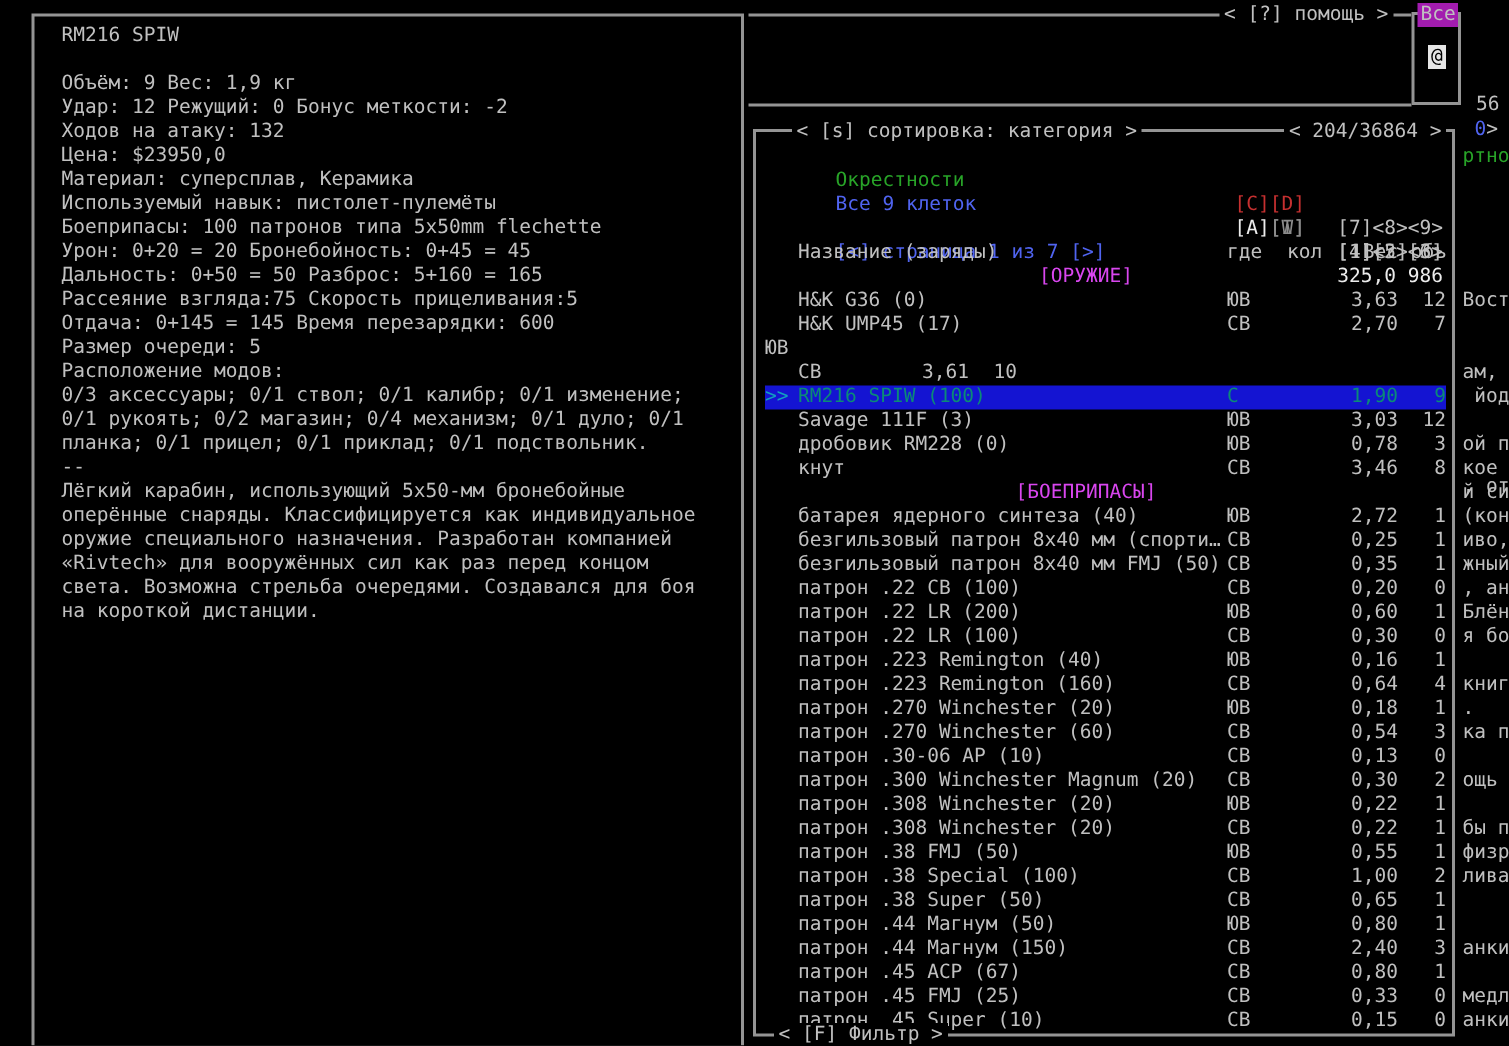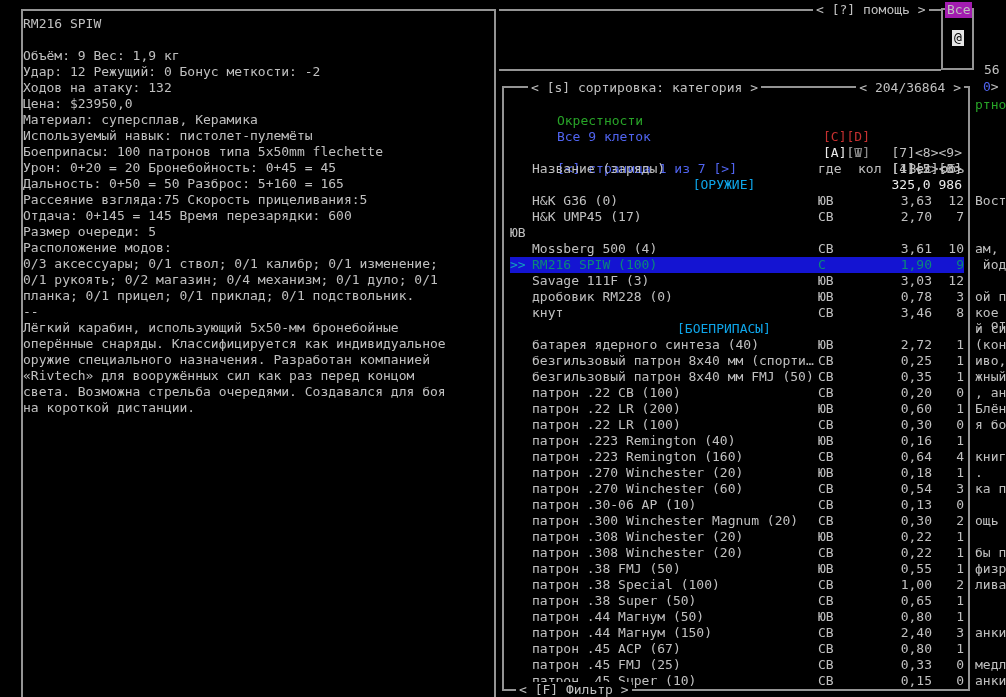--- a/index.html
+++ b/index.html
@@ -1,40 +1,40 @@
 <!DOCTYPE html>
 <html><head>
 <meta charset="utf-8">
 <style>
   html,body{margin:0;padding:0;background:#000;}
   .screen{position:relative;width:1006px;height:697px;background:#000;overflow:hidden;
           font-family:"DejaVu Sans Mono",monospace;font-size:13px;line-height:16px;color:#c0c0c0;}
   .panel{position:absolute;border:2px solid #949494;background:#000;box-sizing:border-box;}
   #left-panel{left:21px;top:9px;width:475px;height:690px;}
   #right-panel{left:502px;top:86px;width:468px;height:605px;}
-  .info{padding:5px 0 0 0;white-space:pre;}
+  .info{padding:5px 0 0 18px;white-space:pre;}
   .info div{height:16px;}
   .hline{position:absolute;height:2px;background:#949494;}
   .blabel{position:absolute;background:#000;padding:0 3px;white-space:pre;z-index:3;}
   #vse-box{left:941px;top:8px;width:33px;height:62px;z-index:2;}
   #vse-label{position:absolute;left:2px;top:-8px;background:#a21caf;padding:0 2px;}
   #avatar{position:absolute;left:9px;top:20px;background:#e6e6e6;color:#000;padding:0 2px;}
   .abs{position:absolute;white-space:pre;}
   .hrow{position:absolute;left:6px;right:6px;height:16px;white-space:pre;}
   .kleft{position:absolute;right:92px;}
   .kright{position:absolute;right:0;}
   #inv-rows{position:absolute;left:0;top:0;right:0;bottom:0;}
   .row{position:absolute;left:6px;right:4px;height:16px;display:flex;white-space:pre;overflow:hidden;}
   .row .mk{width:22px;flex:none;}
   .row .nm{flex:1;overflow:hidden;}
   .row .wh{width:40px;flex:none;}
   .row .ct{width:34px;flex:none;}
   .row .wt{width:40px;flex:none;text-align:right;}
   .row .vl{width:32px;flex:none;text-align:right;}
-  .cat-row{position:absolute;left:0;right:24px;height:16px;text-align:center;color:#0ea5e9;white-space:pre;}
+  .cat-row{position:absolute;left:0;right:24px;height:16px;text-align:center;color:#d946ef;white-space:pre;}
   .sel{background:#1414d2;color:#0b8a77;}
   .sel .mk{color:#129fbf;}
   .edge{position:absolute;left:975px;white-space:pre;color:#c0c0c0;height:16px;}
   .green{color:#28a428;} .lblue{color:#5064f0;} .red{color:#c63030;}
   .white{color:#ececec;} .dim{color:#8c8c8c;}
 </style>
 </head>
 <body>
 
 <div class="screen">
@@ -84,21 +84,21 @@
       <span class="ct">кол</span>
       <span class="wt">Вес</span>
       <span class="vl">объ</span>
     </div>
 
     <div id="inv-rows">
         <div class="cat-row" style="top: 89px;">[ОРУЖИЕ]</div>
         <div class="row" style="top: 105px;"><span class="mk"></span><span class="nm">H&amp;K G36 (0)</span><span class="wh">ЮВ</span><span class="ct"></span><span class="wt">3,63</span><span class="vl">12</span></div>
         <div class="row" style="top: 121px;"><span class="mk"></span><span class="nm">H&amp;K UMP45 (17)</span><span class="wh">СВ</span><span class="ct"></span><span class="wt">2,70</span><span class="vl">7</span></div>
         <div class="row" style="top: 137px; flex-direction: column;"><span class="mk"></span><span class="nm">L1820 Long Ranger (0)</span><span class="wh">ЮВ</span><span class="ct"></span><span class="wt">4,17</span><span class="vl">13</span></div>
-        <div class="row" style="top: 153px;"><span class="mk"></span><span class="nm">Mossberg 500 (4)</span><span class="wh">СВ</span><span class="ct"></span><span class="wt">3,61</span><span class="vl">10</span></div>
+        <div class="row" style="top: 153px;"><span class="mk"></span><span class="wh">СВ</span><span class="ct"></span><span class="wt">3,61</span><span class="vl">10</span></div>
         <div class="row sel" style="top: 169px;"><span class="mk">&gt;&gt;</span><span class="nm">RM216 SPIW (100)</span><span class="wh">С</span><span class="ct"></span><span class="wt">1,90</span><span class="vl">9</span></div>
         <div class="row" style="top: 185px;"><span class="mk"></span><span class="nm">Savage 111F (3)</span><span class="wh">ЮВ</span><span class="ct"></span><span class="wt">3,03</span><span class="vl">12</span></div>
         <div class="row" style="top: 201px;"><span class="mk"></span><span class="nm">дробовик RM228 (0)</span><span class="wh">ЮВ</span><span class="ct"></span><span class="wt">0,78</span><span class="vl">3</span></div>
         <div class="row" style="top: 217px;"><span class="mk"></span><span class="nm">кнут</span><span class="wh">СВ</span><span class="ct"></span><span class="wt">3,46</span><span class="vl">8</span></div>
         <div class="cat-row" style="top: 233px;">[БОЕПРИПАСЫ]</div>
         <div class="row" style="top: 249px;"><span class="mk"></span><span class="nm">батарея ядерного синтеза (40)</span><span class="wh">ЮВ</span><span class="ct"></span><span class="wt">2,72</span><span class="vl">1</span></div>
         <div class="row" style="top: 265px;"><span class="mk"></span><span class="nm">безгильзовый патрон 8x40 мм (спорти…</span><span class="wh">СВ</span><span class="ct"></span><span class="wt">0,25</span><span class="vl">1</span></div>
         <div class="row" style="top: 281px;"><span class="mk"></span><span class="nm">безгильзовый патрон 8x40 мм FMJ (50)</span><span class="wh">СВ</span><span class="ct"></span><span class="wt">0,35</span><span class="vl">1</span></div>
         <div class="row" style="top: 297px;"><span class="mk"></span><span class="nm">патрон .22 CB (100)</span><span class="wh">СВ</span><span class="ct"></span><span class="wt">0,20</span><span class="vl">0</span></div>
         <div class="row" style="top: 313px;"><span class="mk"></span><span class="nm">патрон .22 LR (200)</span><span class="wh">ЮВ</span><span class="ct"></span><span class="wt">0,60</span><span class="vl">1</span></div>

